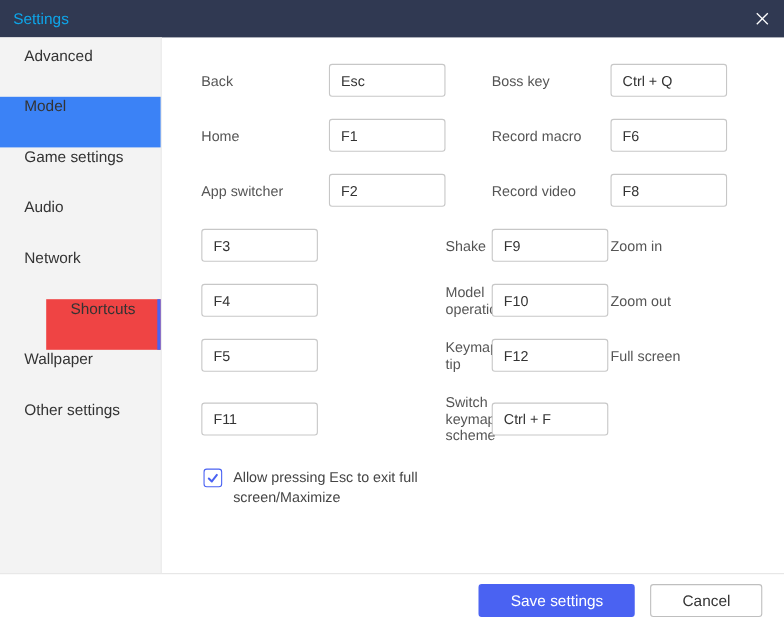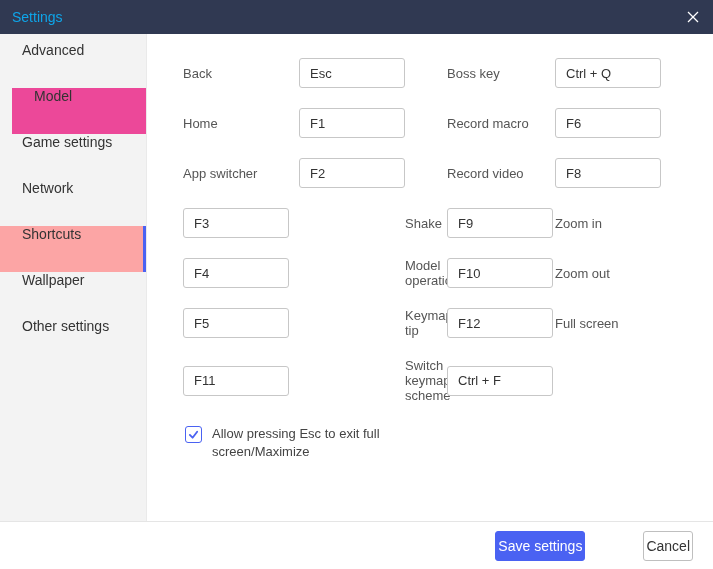--- a/index.html
+++ b/index.html
@@ -36,25 +36,25 @@
   .sidebar-item {
     height: 46px;
     display: flex;
     padding-left: 22px;
     font-size: 14px;
     color: #333;
     cursor: pointer;
     position: relative;
   }
   .sidebar-item.highlight {
-    background: #ec4899;
-    margin-left: 12px;
+    background: #3b82f6;
   }
   .sidebar-item.active {
-    background: #fca5a5;
+    background: #ef4444;
+    margin-left: 42px;
   }
   .sidebar-item.active::after {
     content: "";
     position: absolute;
     right: 0; top: 0; bottom: 0;
     width: 3px;
     background: #4a62f2;
   }
   
   .content {
@@ -113,27 +113,26 @@
     height: 48px;
     border-top: 1px solid #e5e5e5;
     display: flex;
     align-items: center;
     justify-content: flex-end;
     padding-right: 20px;
     gap: 14px;
   }
   .btn {
     height: 30px;
-    padding: 0 2px;
+    padding: 0 28px;
     border-radius: 3px;
     font-size: 14px;
     cursor: pointer;
     display: flex;
     align-items: center;
-    margin-left: 44px;
   }
   .btn-primary {
     background: #4a62f2;
     color: #fff;
     border: 1px solid #4a62f2;
   }
   .btn-default {
     background: #fff;
     color: #333;
     border: 1px solid #bfbfbf;
@@ -157,20 +156,23 @@
       <div class="sidebar-item">
         <span>Advanced</span>
       </div>
       <div class="sidebar-item highlight">
         <span>Model</span>
       </div>
       <div class="sidebar-item">
         <span>Game settings</span>
       </div>
       <div class="sidebar-item">
+        <span>Audio</span>
+      </div>
+      <div class="sidebar-item">
         <span>Network</span>
       </div>
       <div class="sidebar-item active">
         <span>Shortcuts</span>
       </div>
       <div class="sidebar-item">
         <span>Wallpaper</span>
       </div>
       <div class="sidebar-item">
         <span>Other settings</span>

